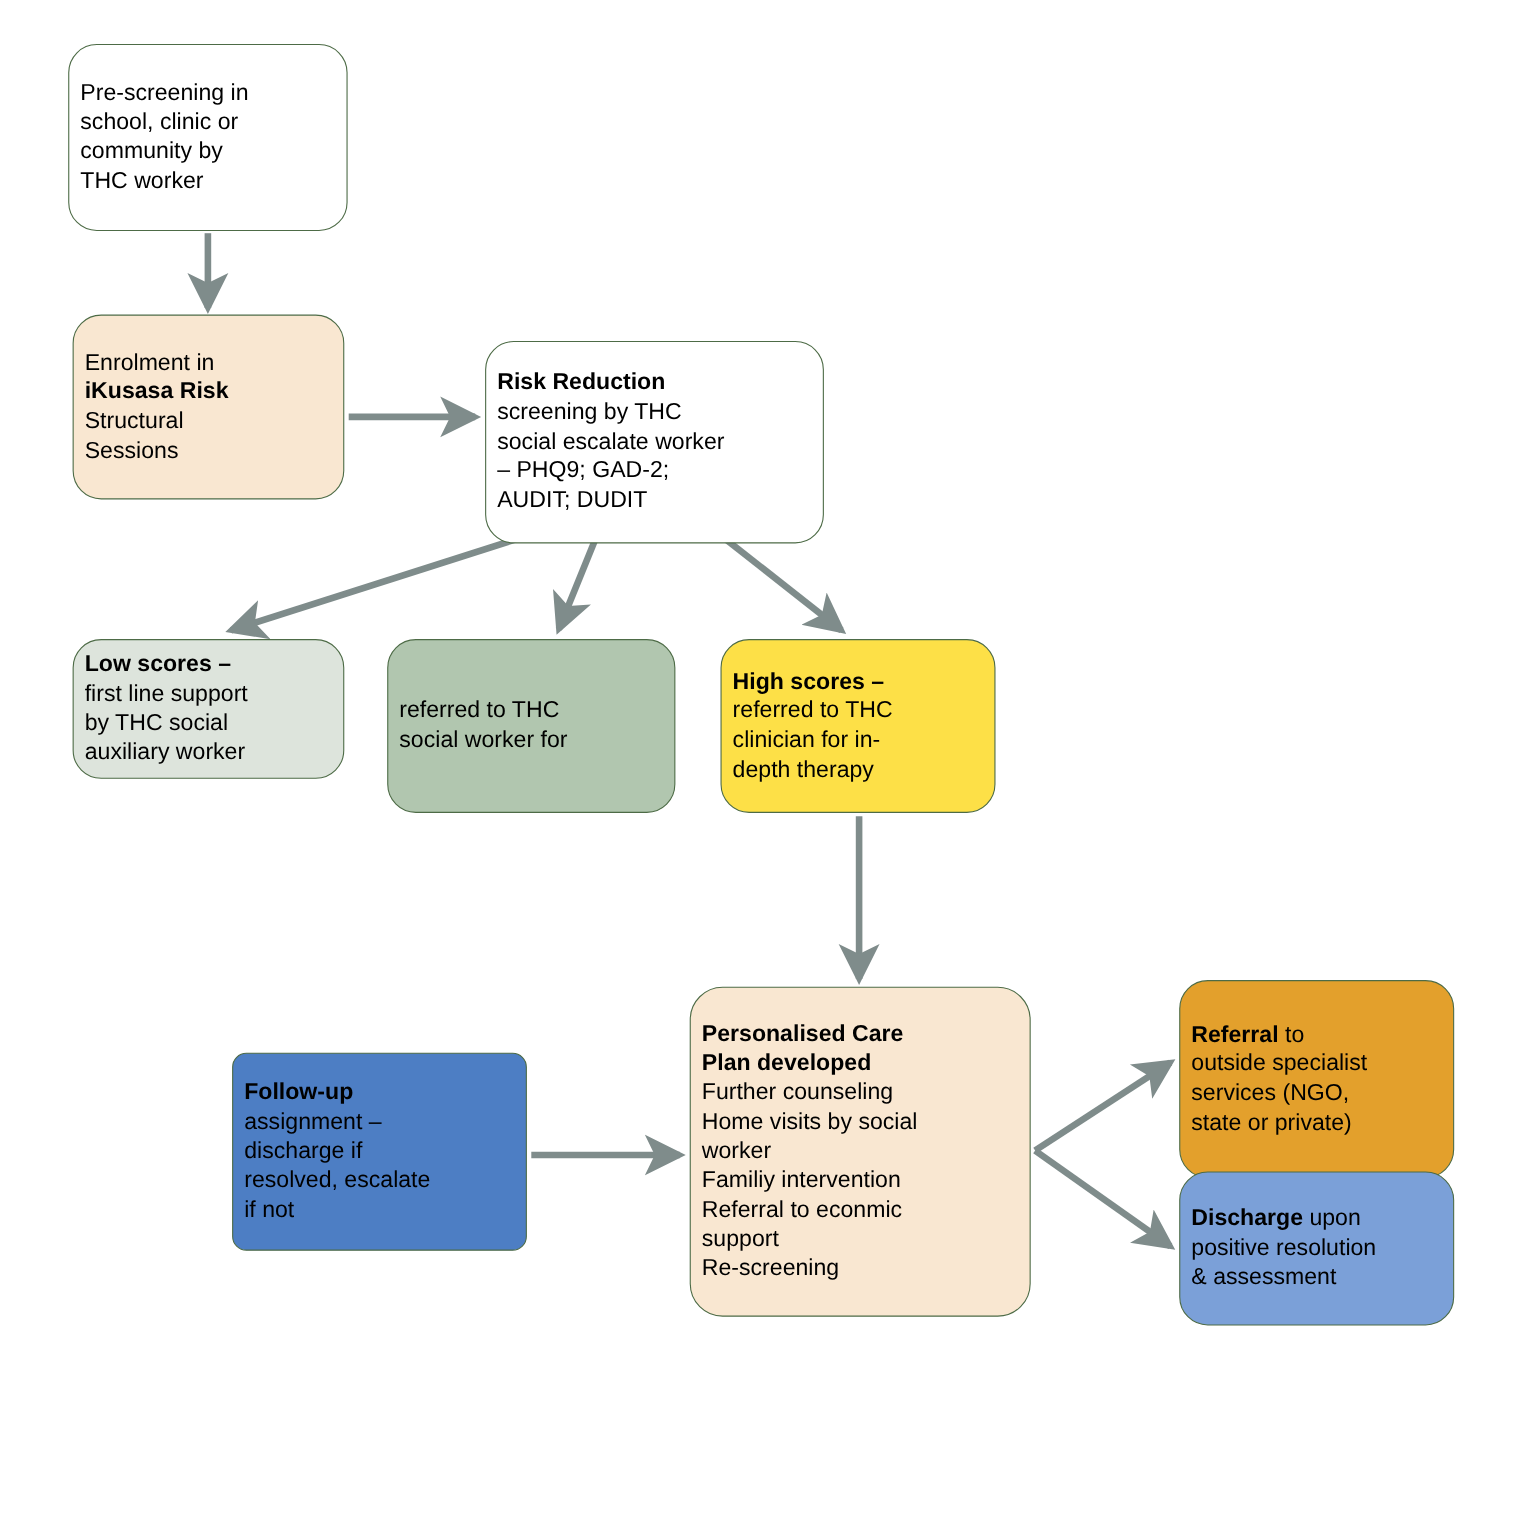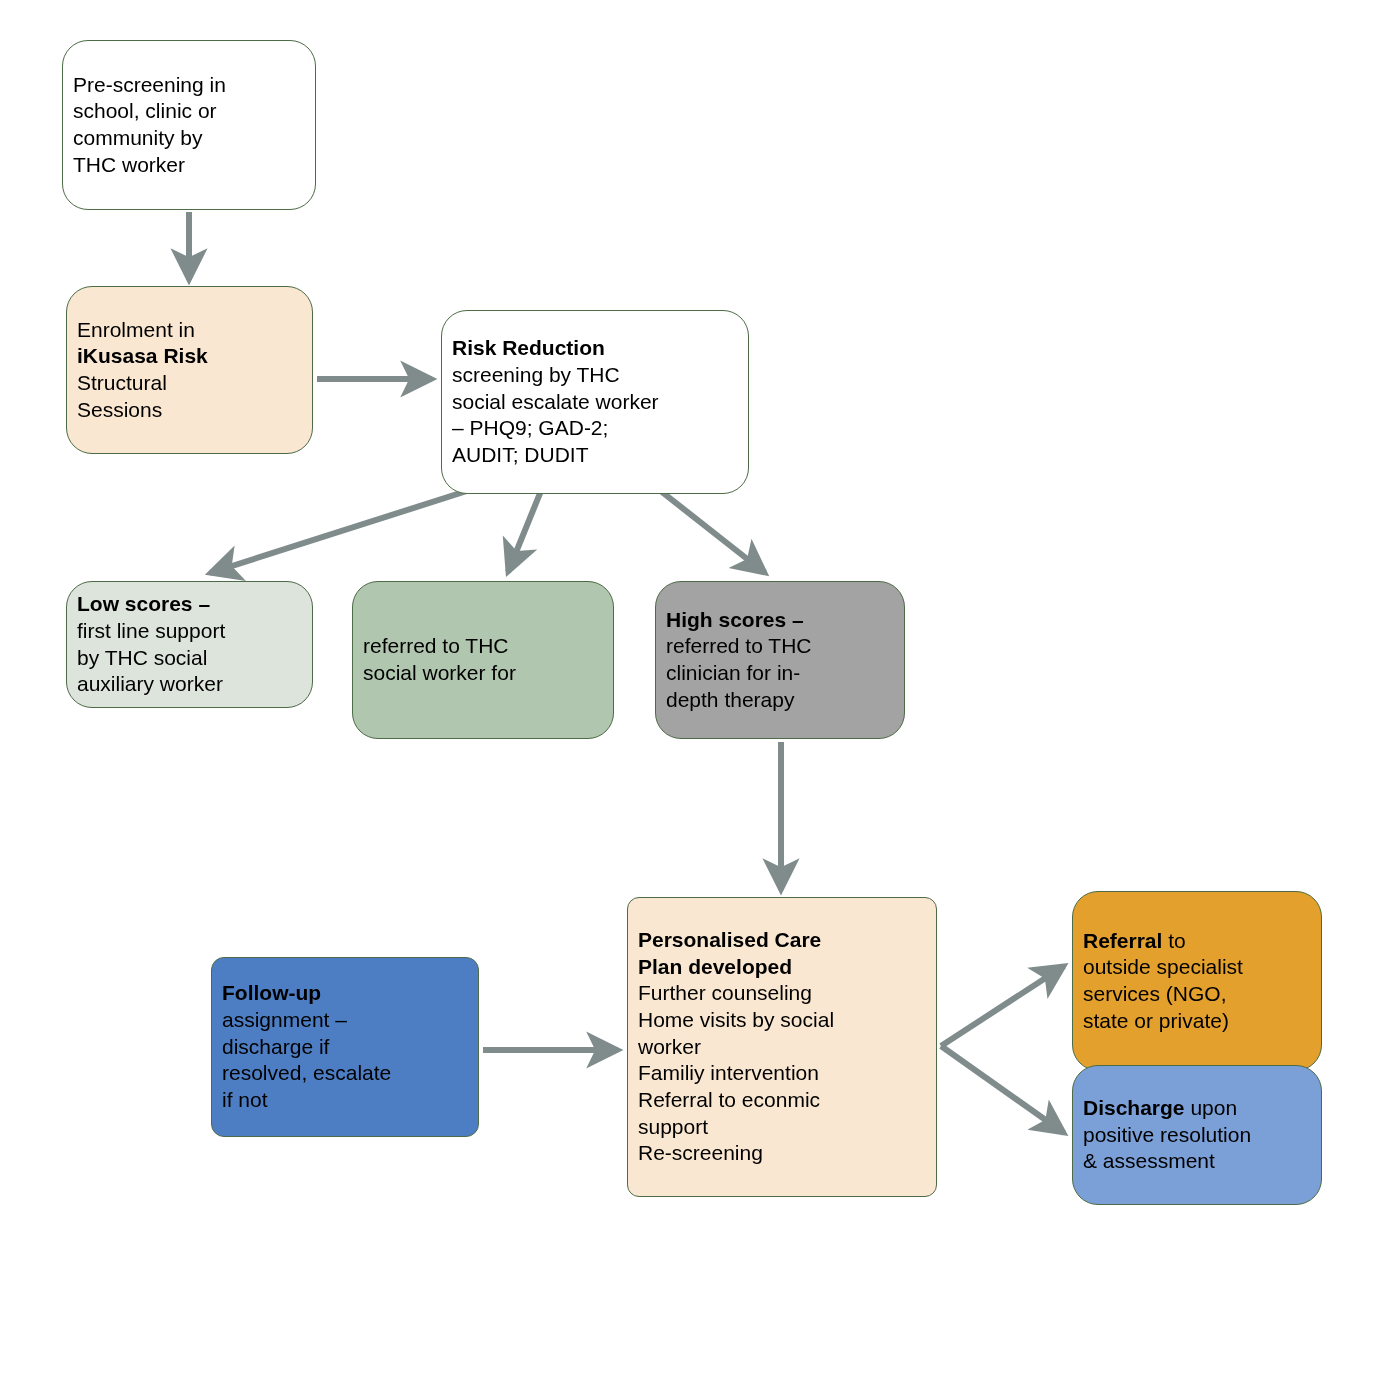--- a/index.html
+++ b/index.html
@@ -67,21 +67,21 @@
     left: 352px; top: 581px; width: 262px; height: 158px;
     background: #b1c6af;
   }
   #node-high-scores {
     left: 655px; top: 581px; width: 250px; height: 158px;
     background: #8faf8c;
   }
   #node-care-plan {
     left: 627px; top: 897px; width: 310px; height: 300px;
     background: #f9e7d1;
-    border-radius: 12px;
+    border-radius: 30px;
   }
   #node-follow-up {
     left: 211px; top: 957px; width: 268px; height: 180px;
     background: #4d7ec4;
     border-radius: 13px;
   }
   #node-referral {
     left: 1072px; top: 891px; width: 250px; height: 180px;
     background: #e3a02c;
   }
@@ -160,21 +160,21 @@
       </div>
   </div>
 
   <div class="node" id="node-medium-scores" style="background: rgb(177, 198, 175); border-color: rgb(77, 107, 70);">
     <div class="txt">
         <div>referred to THC</div>
         <div>social worker for</div>
       </div>
   </div>
 
-  <div class="node" id="node-high-scores" style="background: #a3a3a3; border-color: rgb(77, 107, 70);">
+  <div class="node" id="node-high-scores" style="background: #fde047; border-color: rgb(77, 107, 70);">
     <div class="txt">
         <div><b>High scores –</b></div>
         <div>referred to THC</div>
         <div>clinician for in-</div>
         <div>depth therapy</div>
       </div>
   </div>
 
   <div class="node" id="node-care-plan" style="background: rgb(249, 231, 209); border-color: rgb(77, 107, 70);">
     <div class="txt">

